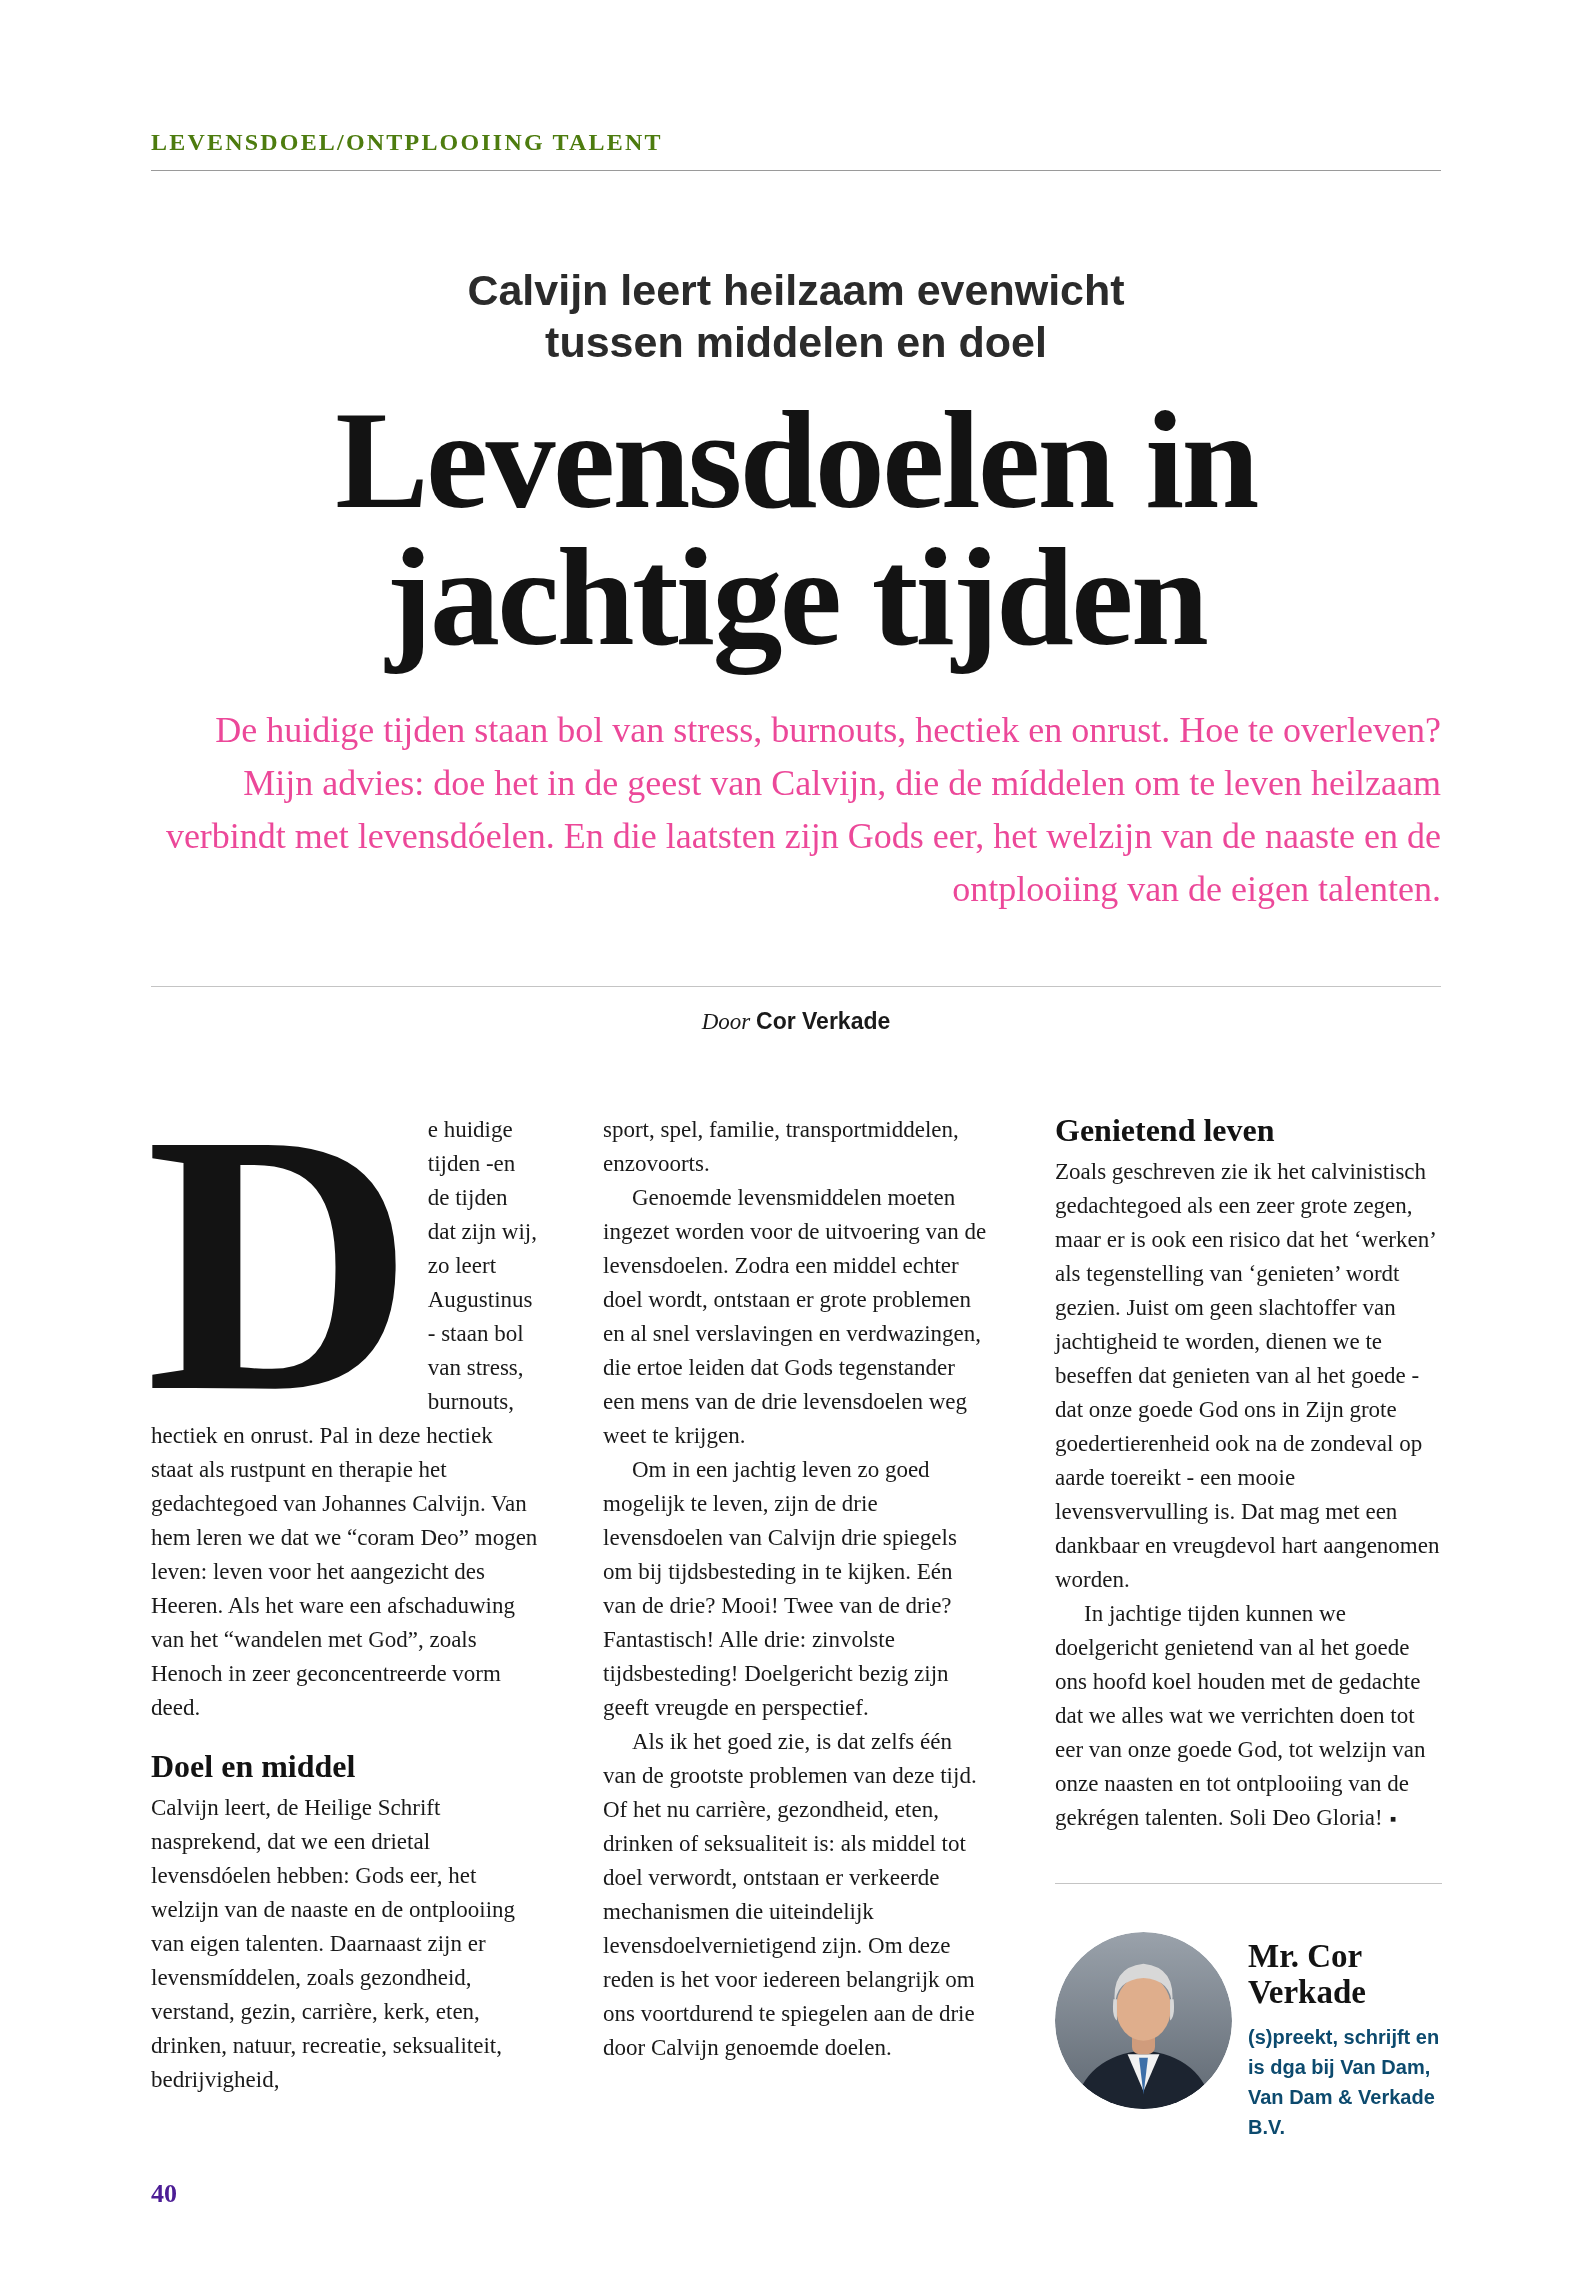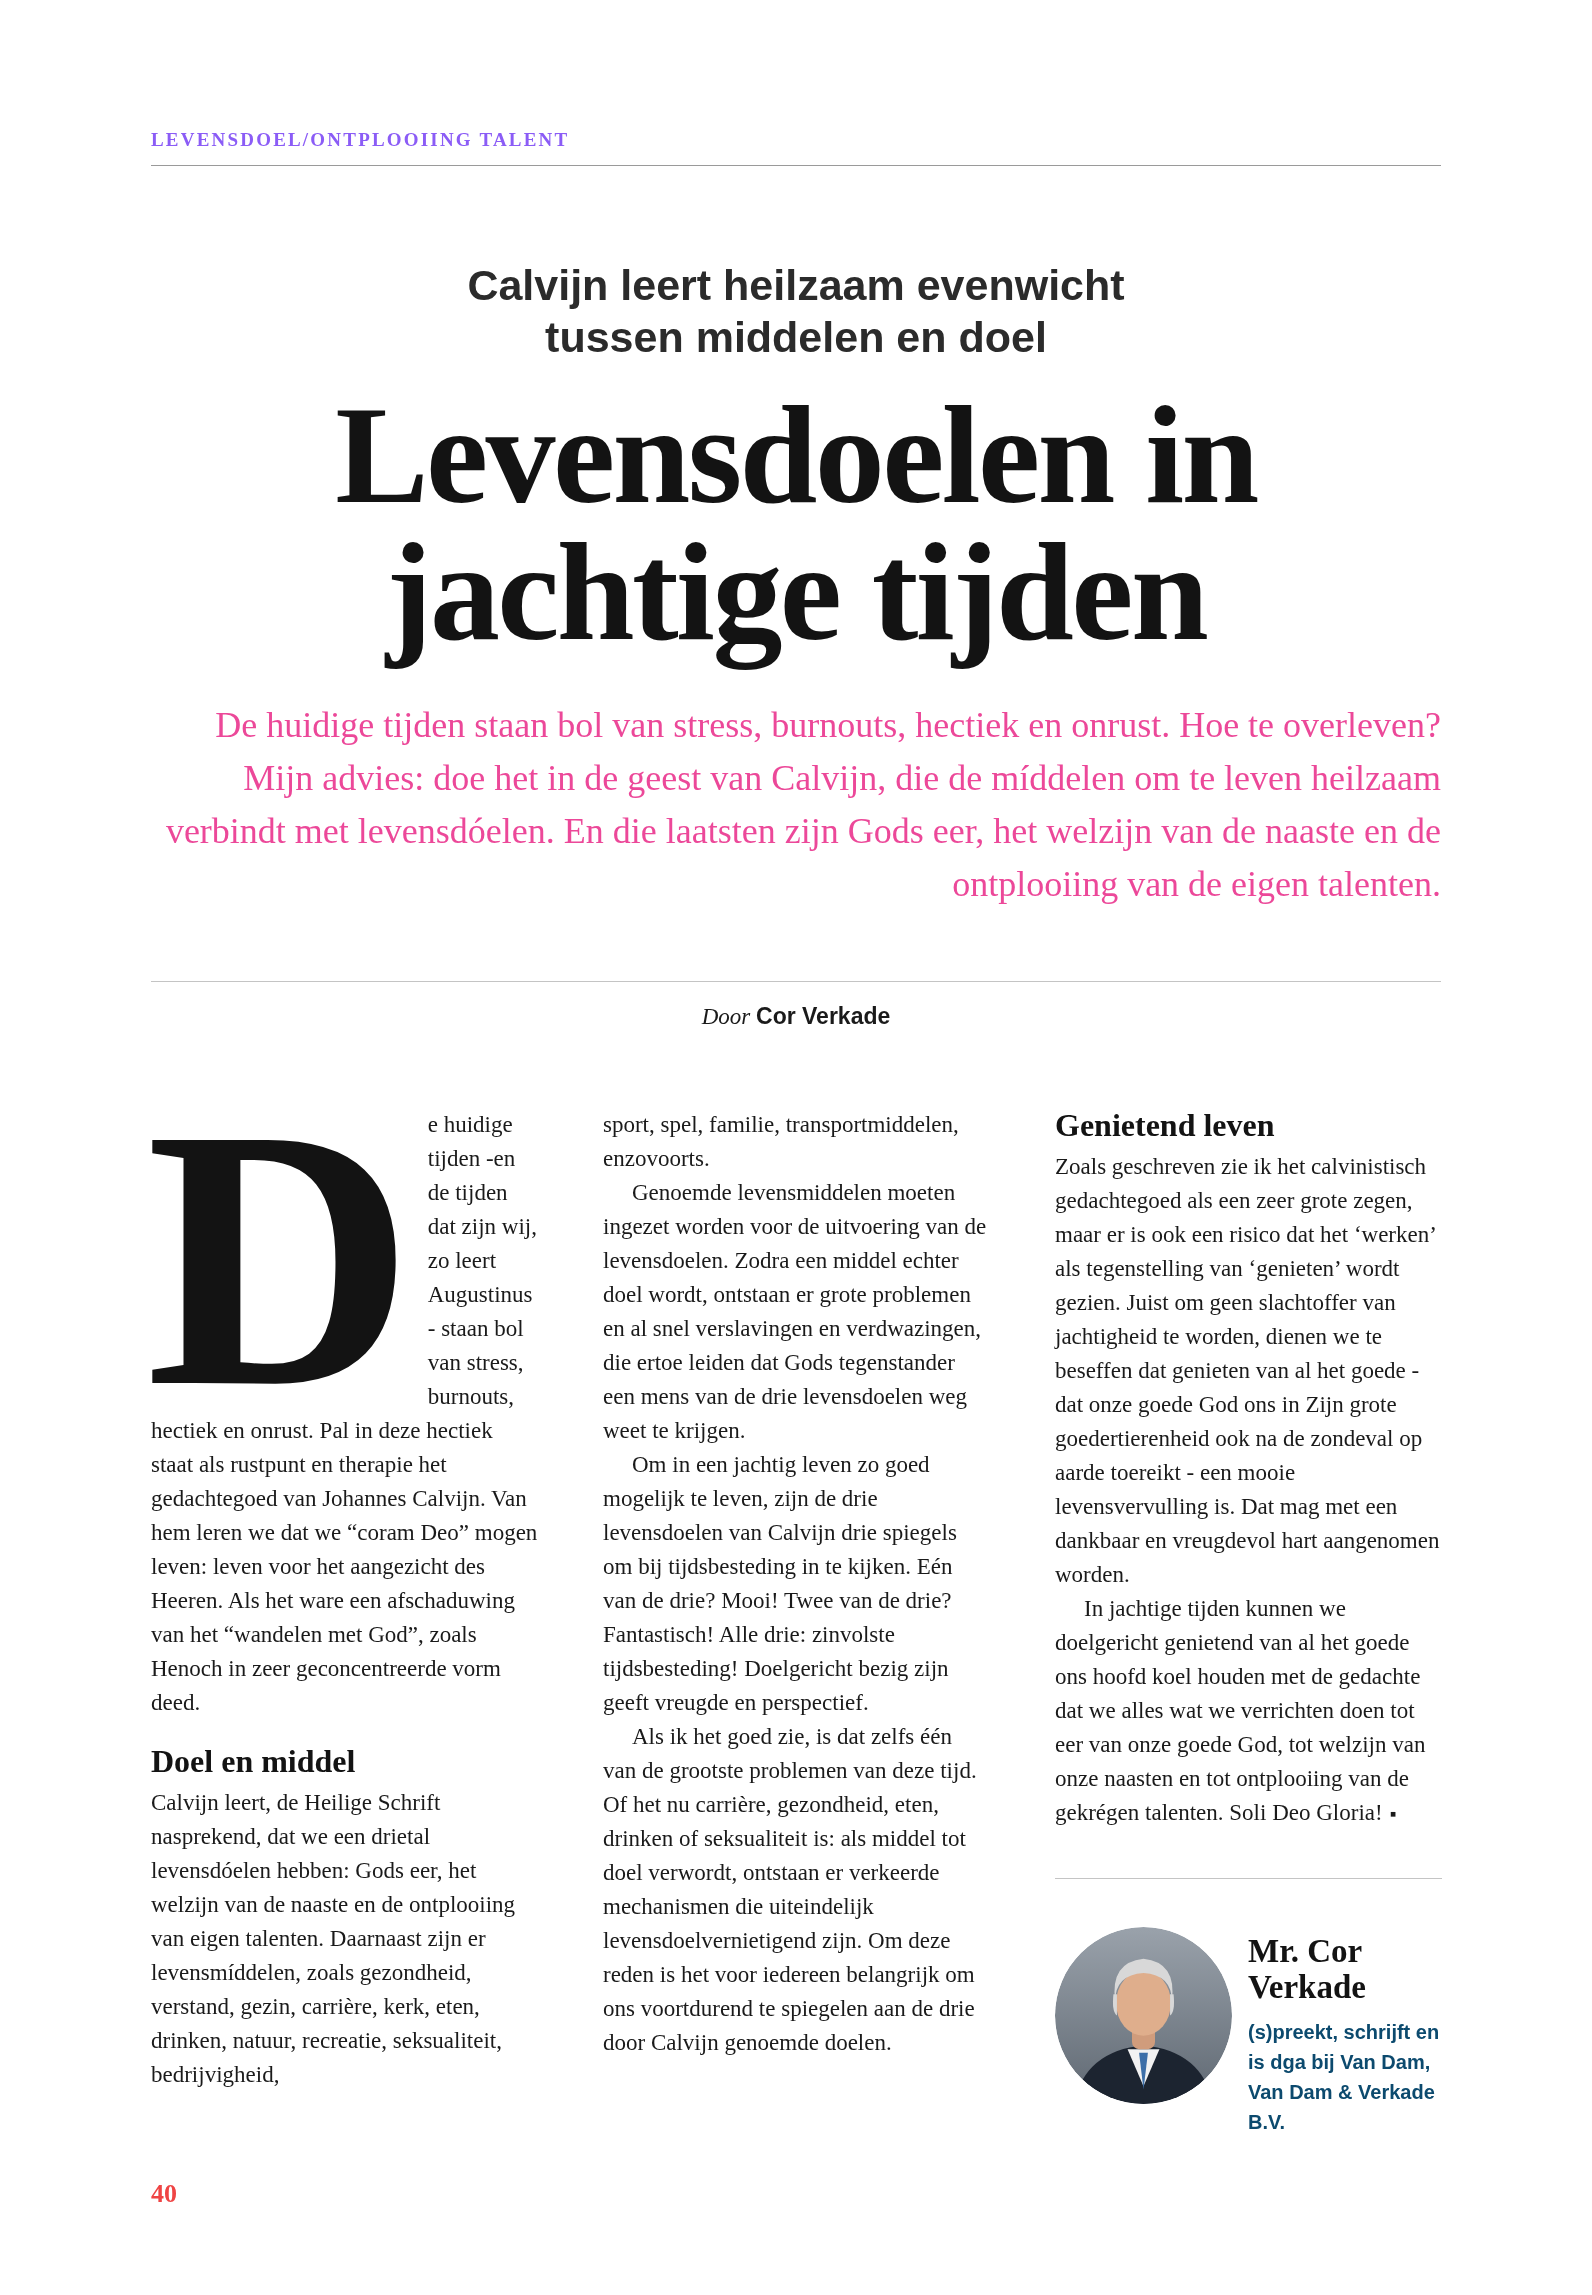--- a/index.html
+++ b/index.html
@@ -5,21 +5,21 @@
   * { margin:0; padding:0; box-sizing:border-box; }
   html, body { background:#ffffff; }
   .page {
     width:1592px; height:2295px; background:#ffffff; position:relative;
     font-family:"Liberation Serif", serif; color:#1a1a1a;
     padding:129px 151px 0 151px; overflow:hidden;
   }
 
   
   .kicker {
-    font-size:19px; font-weight:700; letter-spacing:2.2px; color:#8b5cf6;
+    font-size:24px; font-weight:700; letter-spacing:2.2px; color:#4d7c0f;
   }
   .kicker-rule { border:none; border-top:1.7px solid #9a9a9a; margin-top:14px; }
 
   
   .headline { text-align:center; }
   .subtitle {
     font-family:"Liberation Sans", sans-serif; font-weight:700;
     font-size:43px; line-height:1.22; color:#2b2b2b; margin-top:93px;
   }
   .subtitle span { display:block; }
@@ -63,21 +63,21 @@
   .author-name { font-size:33px; font-weight:700; line-height:1.12; color:#131313; }
   .author-name span { display:block; }
   .author-bio {
     font-family:"Liberation Sans", sans-serif; font-weight:700;
     font-size:20px; line-height:1.5; margin-top:10.4px; color:#0c4a6e;
   }
 
   
   .page-number {
     position:absolute; left:151px; bottom:86px;
-    font-size:26px; font-weight:700; color:#ef4444;
+    font-size:26px; font-weight:700; color:#4c1d95;
   }
 </style>
 </head>
 <body>
 
 <div class="page">
 
   <header>
     <div class="kicker">LEVENSDOEL/ONTPLOOIING TALENT</div>
     <hr class="kicker-rule">

